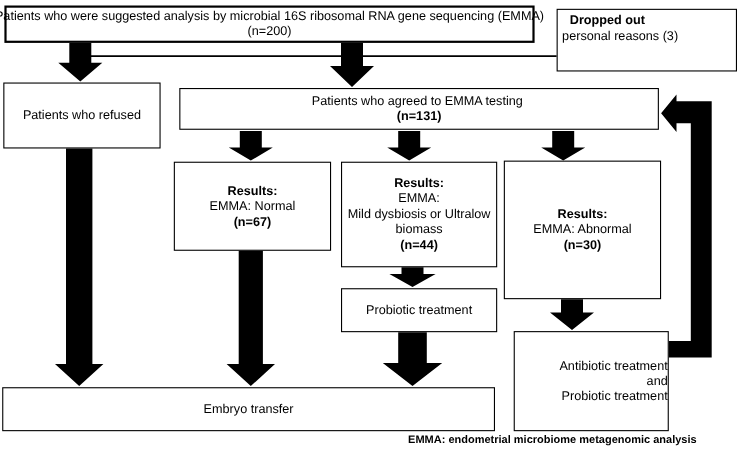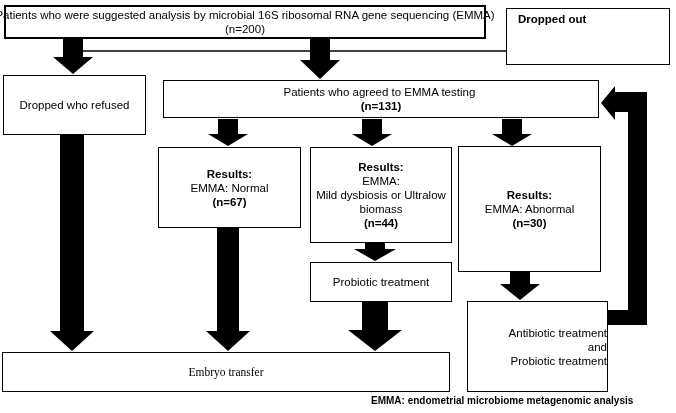--- a/index.html
+++ b/index.html
@@ -20,45 +20,46 @@
   #box-dropped{left:506px;top:8px;width:164px;height:57px;align-items:flex-start;text-align:right;padding:3px 4px;justify-content:flex-start;}
   #box-dropped .title{margin-left:7px;}
   #box-refused{left:3px;top:75px;width:143px;height:60px;}
   #box-agreed{left:163px;top:80px;width:436px;height:38px;}
   #box-agreed span{display:inline;white-space:pre;}
   #box-result-normal{left:158px;top:147px;width:143px;height:81px;}
   #box-result-mild{left:310px;top:147px;width:142px;height:96px;}
   #box-result-abnormal{left:458px;top:146px;width:143px;height:126px;}
   #box-probiotic{left:310px;top:262px;width:142px;height:40px;}
   #box-antibiotic{left:467px;top:301px;width:141px;height:91px;align-items:flex-end;}
-  #box-embryo{left:2px;top:352px;width:448px;height:40px;font-family:Liberation Serif, serif;}
+  #box-embryo{left:2px;top:352px;width:448px;height:40px;}
   #caption{
     position:absolute;left:371px;top:395px;font-size:10px;font-weight:bold;
     white-space:nowrap;z-index:2;
   }
   #arrow-layer{position:absolute;left:0;top:0;z-index:5;pointer-events:none;}
   #arrow-layer polygon{fill:#000;stroke:none;}
   #arrow-layer line{stroke:#000;stroke-width:1.5;}
 </style>
 </head>
 <body>
 
 <div id="figure">
 
   <div class="box" id="box-suggested">
     <span class="nowrap">Patients who were suggested analysis by microbial 16S ribosomal RNA gene sequencing (EMMA)</span>
     <span>(n=200)</span>
   </div>
 
   <div class="box" id="box-dropped">
     <span class="b title">Dropped out</span>
+    <span>personal reasons  (3)</span>
   </div>
 
   <div class="box" id="box-refused">
-    <span>Dropped who refused</span>
+    <span>Patients who refused</span>
   </div>
 
   <div class="box" id="box-agreed">
     <span>Patients who agreed to EMMA testing </span>
     <span class="b">(n=131)</span>
   </div>
 
   <div class="box" id="box-result-normal">
     <span class="b">Results:</span>
     <span>EMMA: Normal</span>

